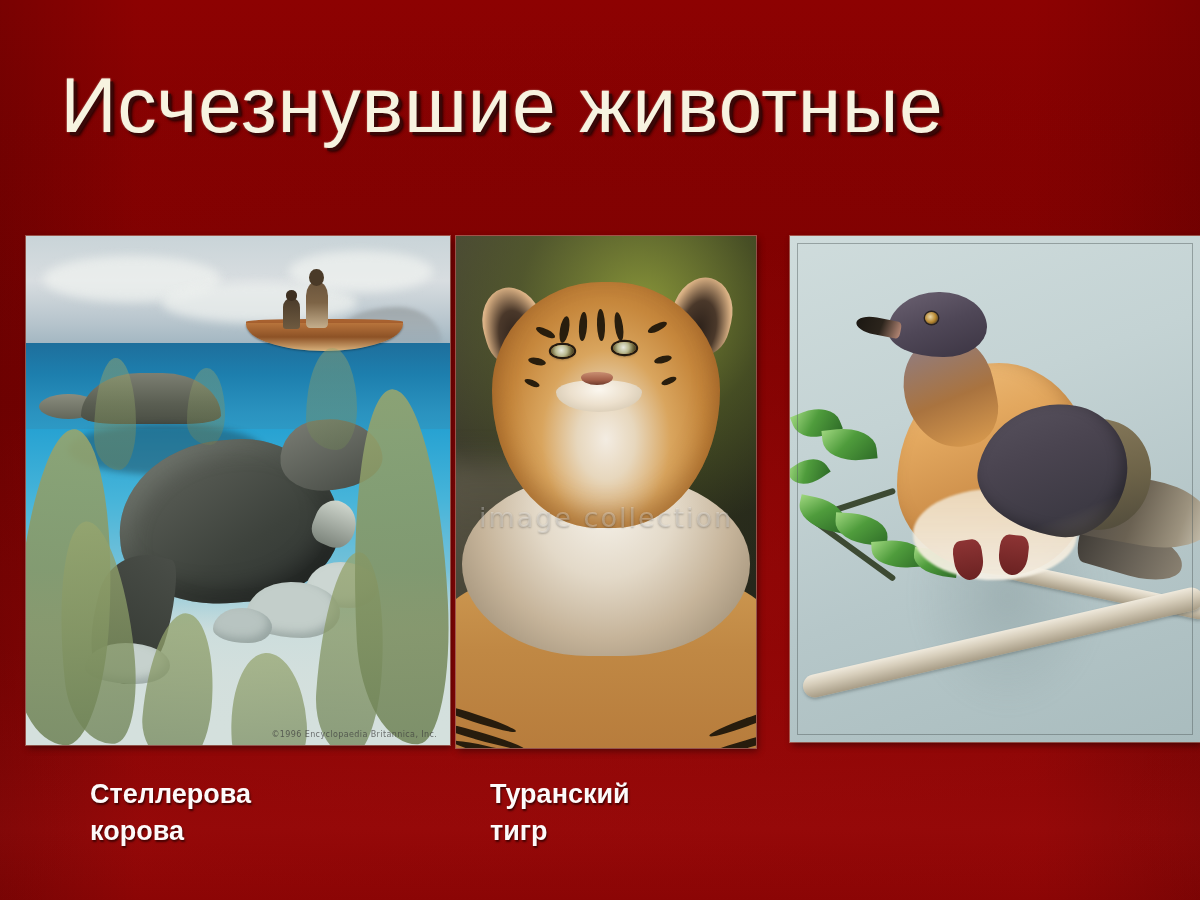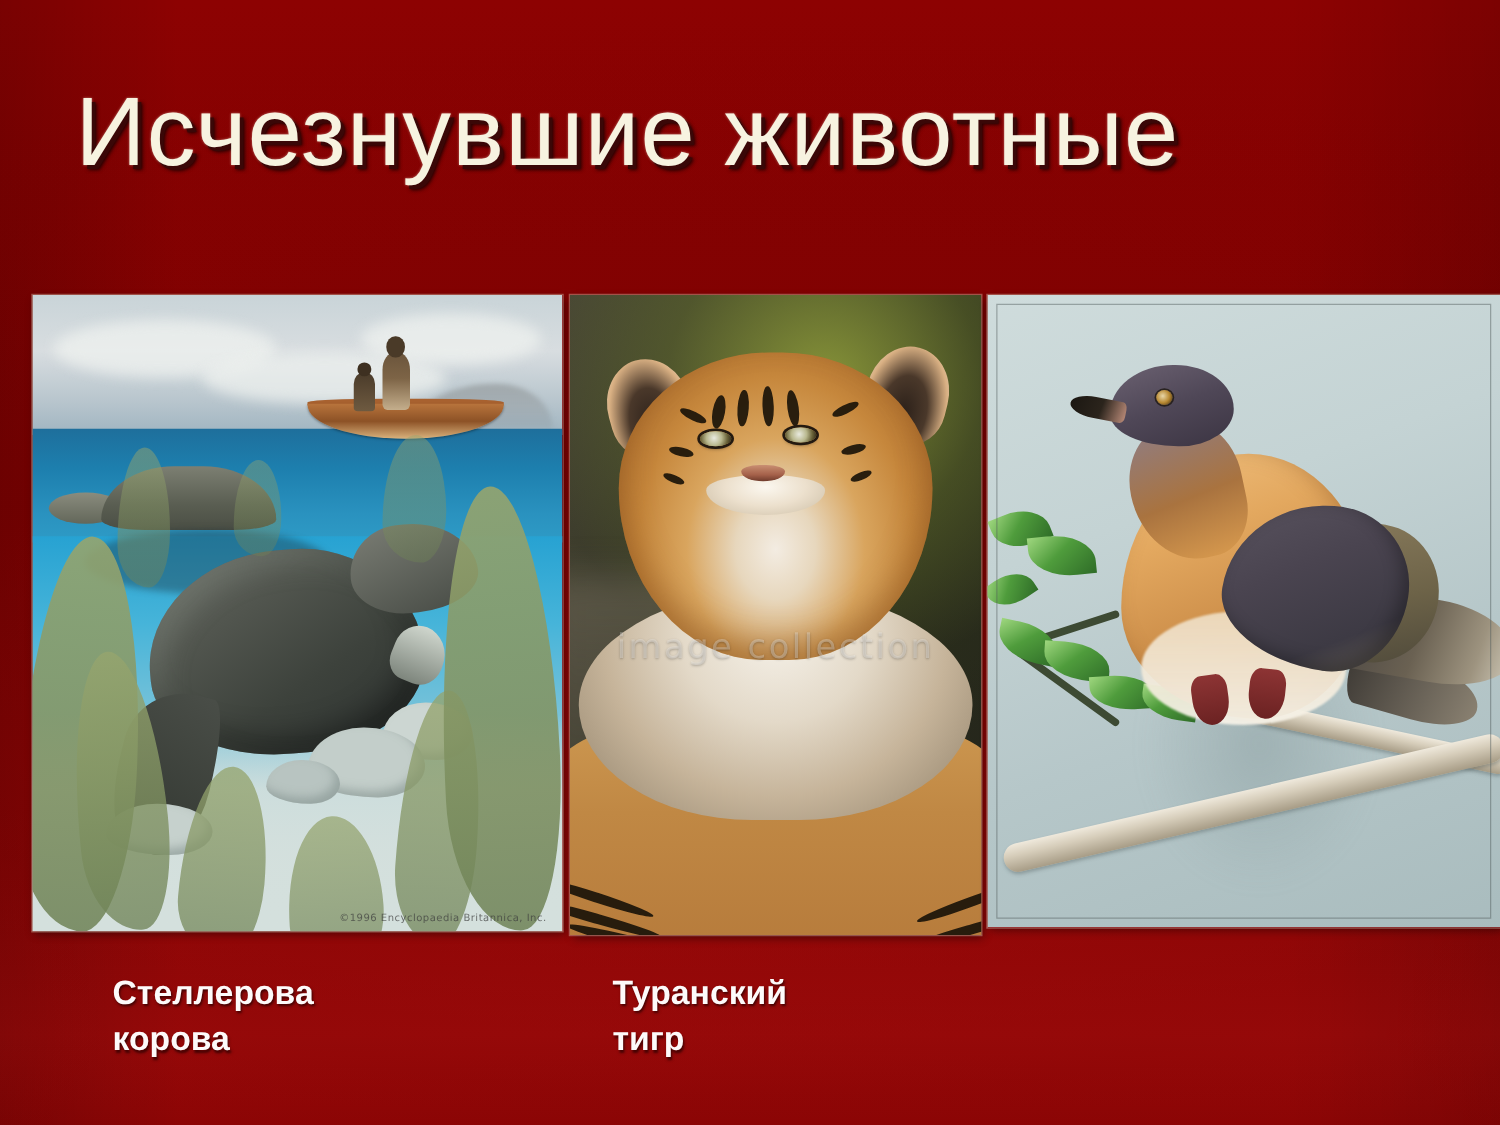--- a/index.html
+++ b/index.html
@@ -58,21 +58,21 @@
     width: 1200px;
     height: 520px;
   }
   .panel {
     position: absolute;
     top: 0;
     overflow: hidden;
     box-shadow: 0 0 0 1px rgba(240,235,210,0.35), 2px 3px 7px rgba(0,0,0,0.45);
   }
   .panel-seacow { left: 26px;  width: 424px; height: 509px; }
-  .panel-tiger  { left: 456px; width: 329px; height: 512px; }
+  .panel-tiger  { left: 456px; width: 300px; height: 512px; }
   .panel-pigeon { left: 790px; width: 410px; height: 506px; }
 
   .panel .art {
     position: absolute;
     inset: 0;
   }
 
   
   .seacow-sky {
     position: absolute; left: 0; top: 0; width: 100%; height: 22%;

